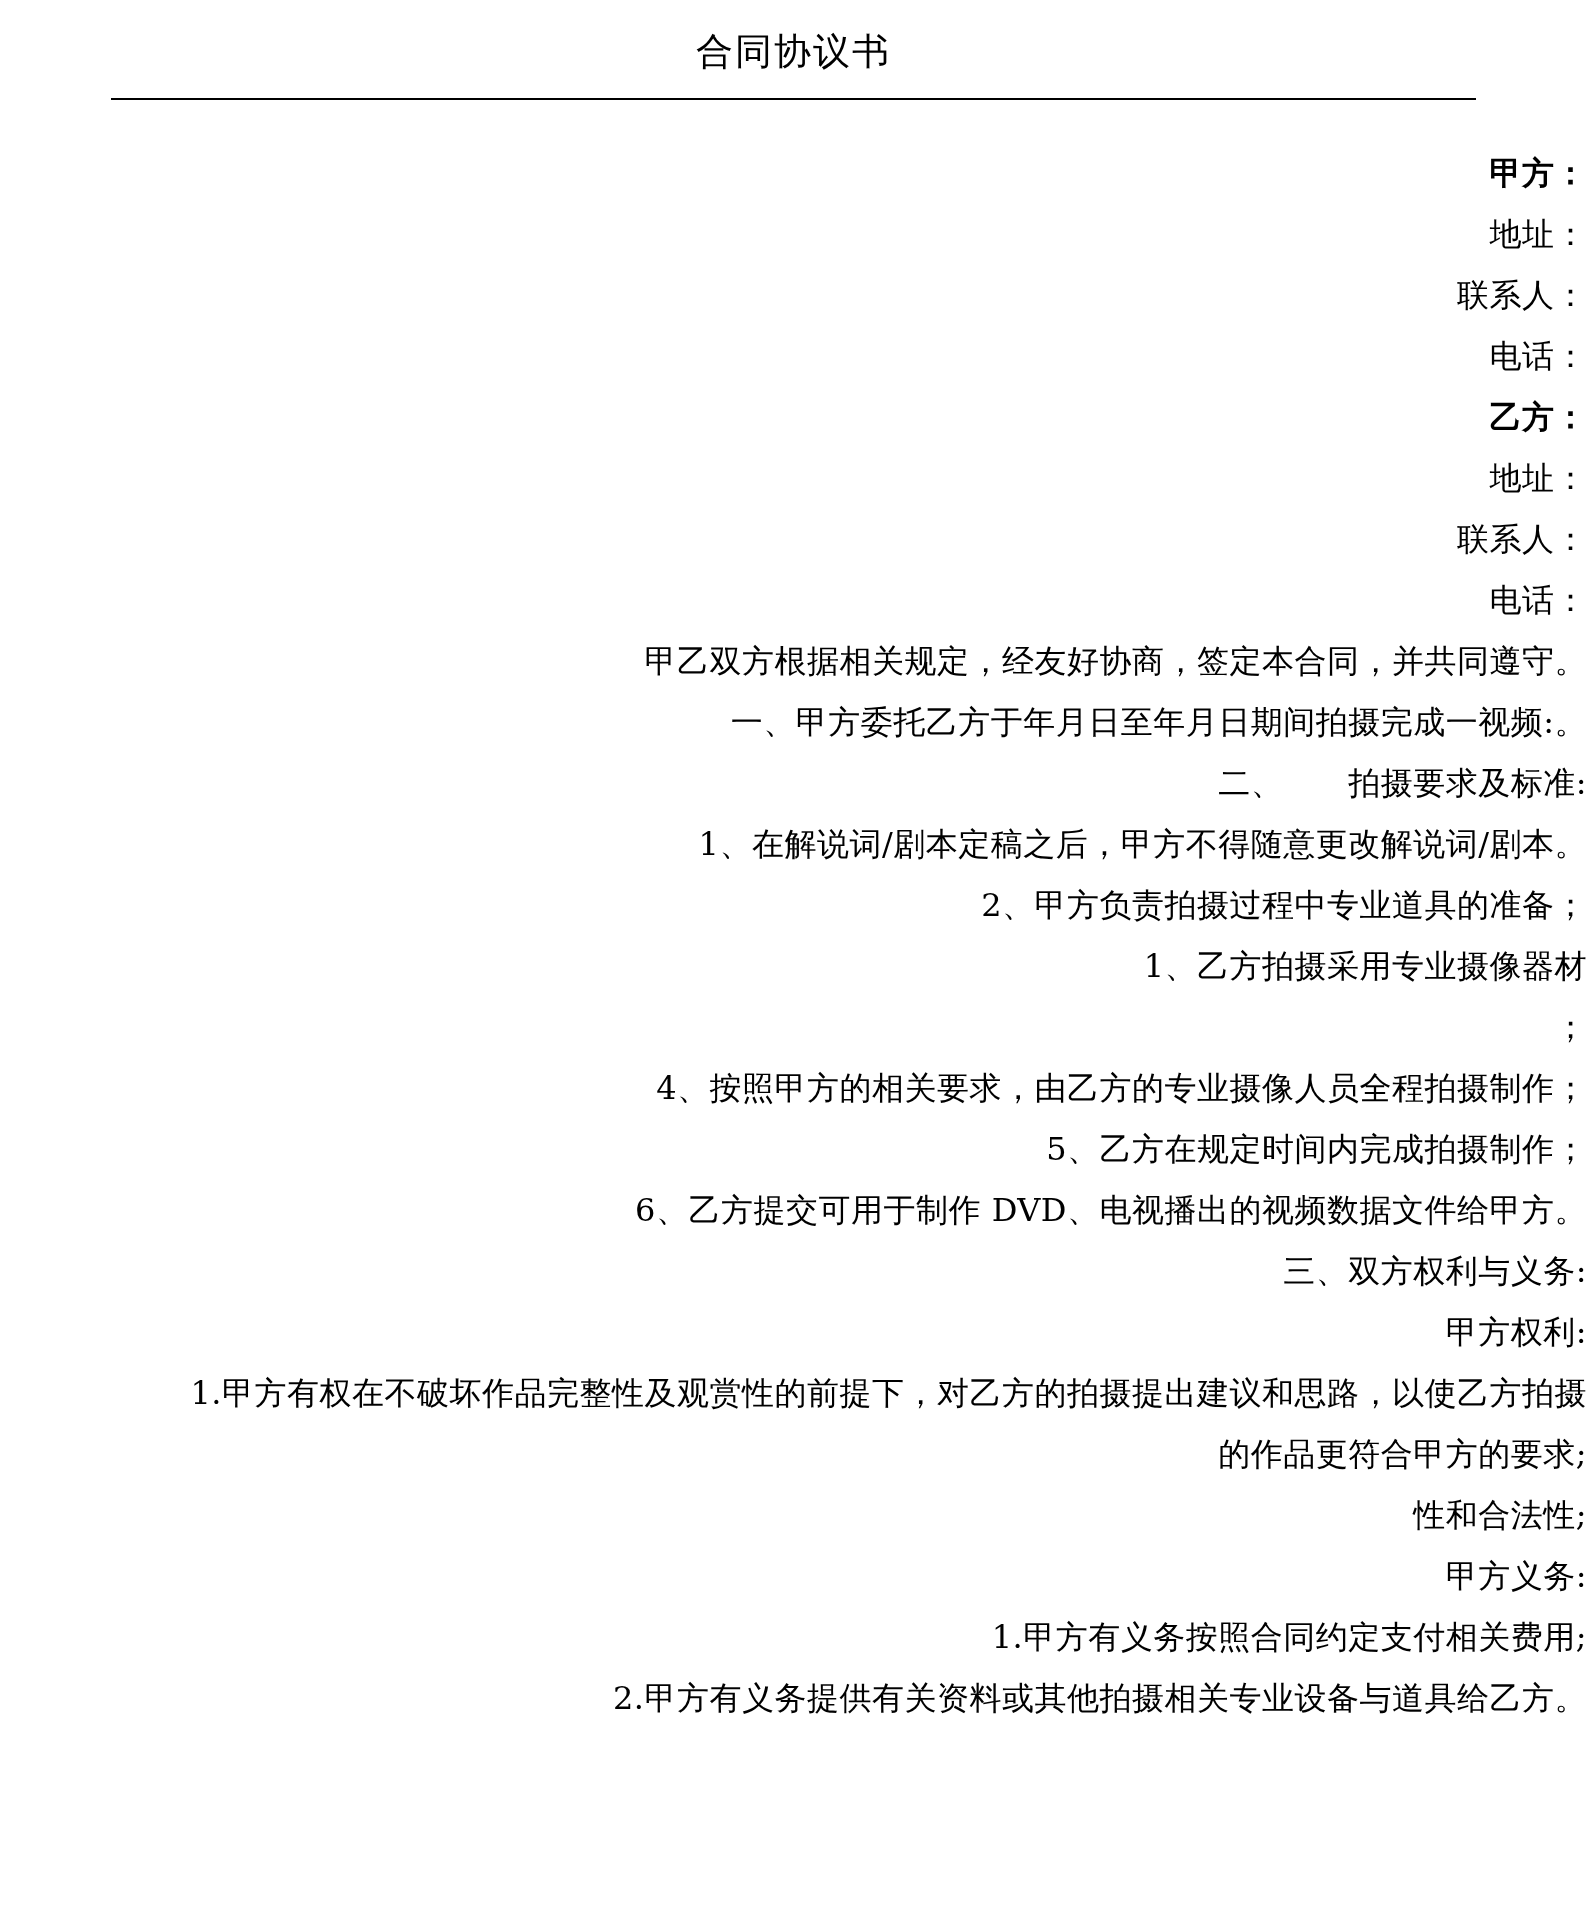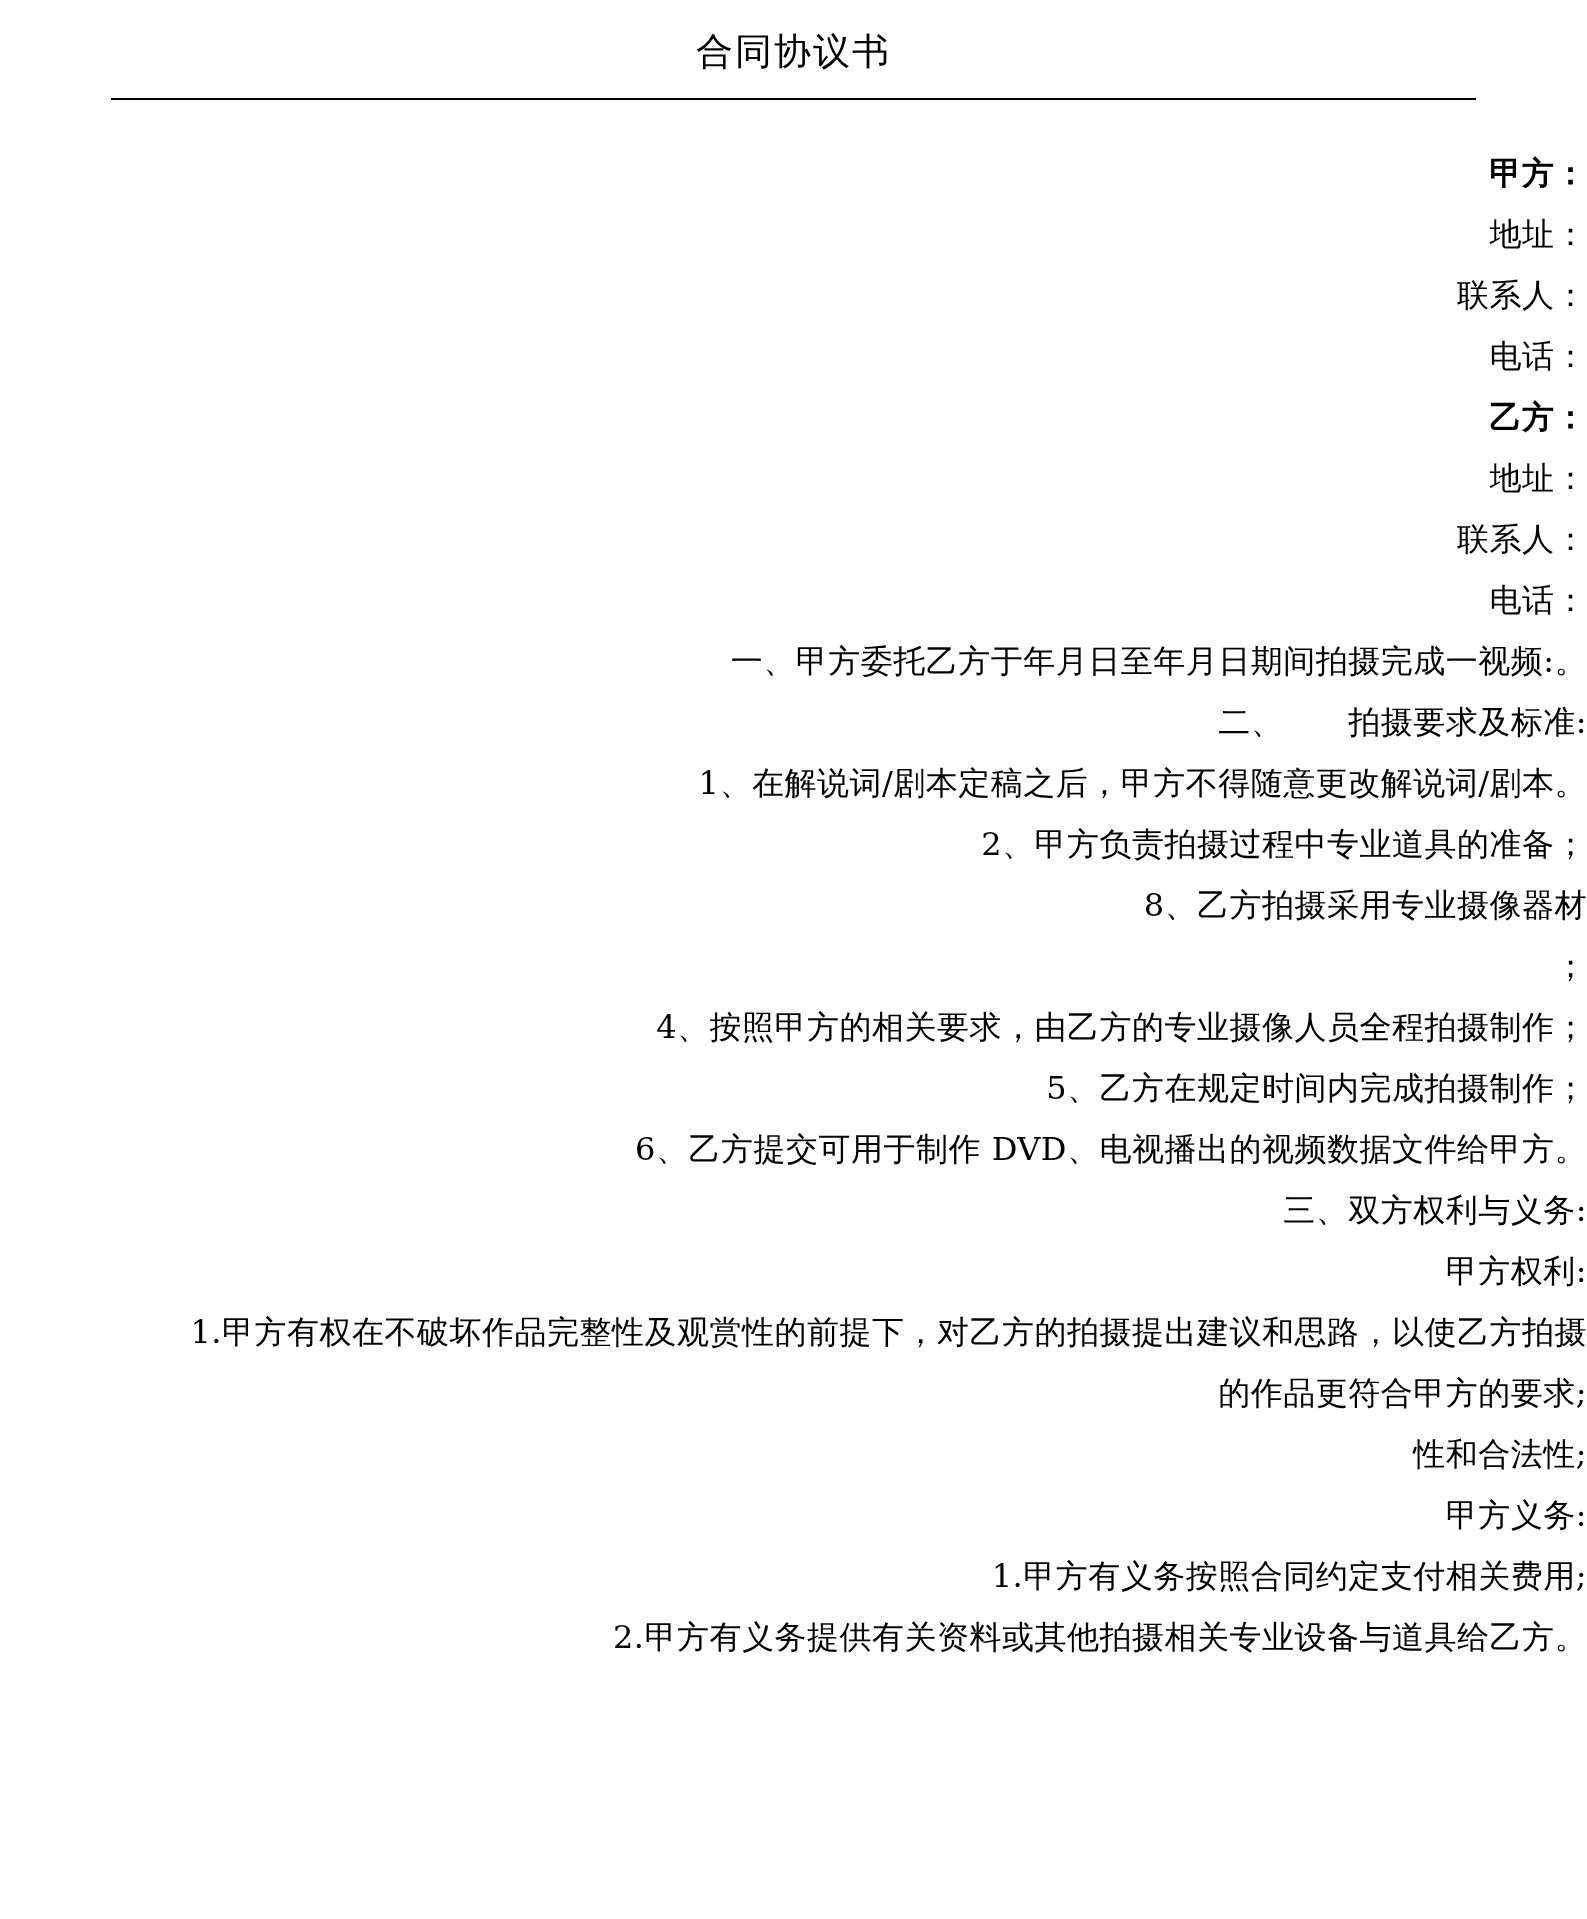--- a/index.html
+++ b/index.html
@@ -60,26 +60,27 @@
     <div class="line left bold">甲方：</div>
     <div class="line left">地址：</div>
     <div class="line left">联系人：</div>
     <div class="line left">电话：</div>
 
     <div class="line center bold">乙方：</div>
     <div class="line center">地址：</div>
     <div class="line center">联系人：</div>
     <div class="line center">电话：</div>
 
+    <div class="line center">甲乙双方根据相关规定，经友好协商，签定本合同，并共同遵守。</div>
     <div class="line center">一、甲方委托乙方于年月日至年月日期间拍摄完成一视频:。</div>
 
     <div class="line center">二、　　拍摄要求及标准:</div>
     <div class="line center">1、在解说词/剧本定稿之后，甲方不得随意更改解说词/剧本。</div>
     <div class="line center">2、甲方负责拍摄过程中专业道具的准备；</div>
-    <div class="line center">8、乙方拍摄采用专业摄像器材</div>
+    <div class="line center">1、乙方拍摄采用专业摄像器材</div>
     <div class="line center">；</div>
     <div class="line center">4、按照甲方的相关要求，由乙方的专业摄像人员全程拍摄制作；</div>
     <div class="line center">5、乙方在规定时间内完成拍摄制作；</div>
     <div class="line center">6、乙方提交可用于制作 DVD、电视播出的视频数据文件给甲方。</div>
 
     <div class="line center">三、双方权利与义务:</div>
     <div class="line center">甲方权利:</div>
     <div class="line center">1.甲方有权在不破坏作品完整性及观赏性的前提下，对乙方的拍摄提出建议和思路，以使乙方拍摄</div>
     <div class="line center">的作品更符合甲方的要求;</div>
     <div class="line center">性和合法性;</div>

